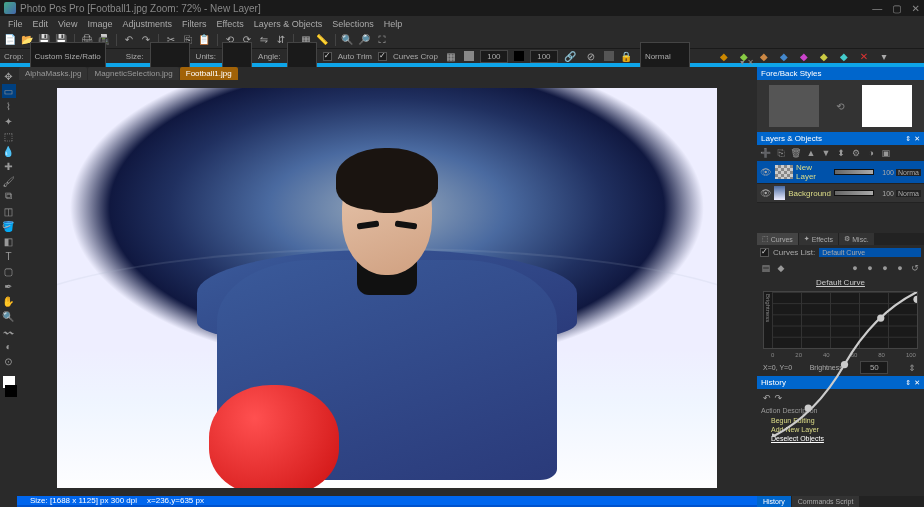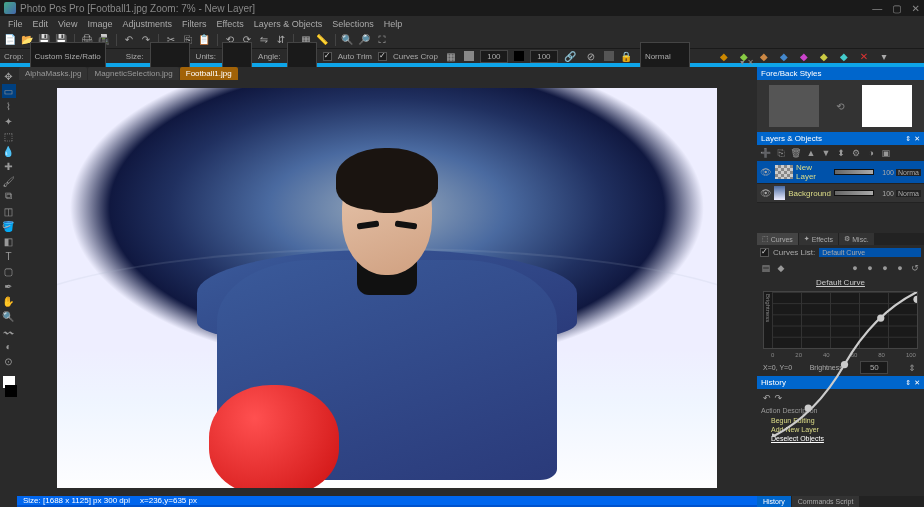--- a/index.html
+++ b/index.html
@@ -33,21 +33,21 @@
 .player { position: absolute; top: 18%; left: 50%; transform: translateX(-50%); width: 60%; height: 80%; }
 .head { position: absolute; top: 0; left: 50%; transform: translateX(-50%); width: 90px; height: 115px; background: linear-gradient(160deg, #e8c8b0, #d0a080); border-radius: 42% 42% 48% 48%; }
 .hair { position: absolute; top: -12px; left: 50%; transform: translateX(-50%); width: 102px; height: 62px; background: #1a1410; border-radius: 48% 48% 35% 35%; }
 .hair::after { content: ""; position: absolute; top: 40px; left: 30px; width: 45px; height: 25px; background: #1a1410; border-radius: 0 0 40% 40%; }
 .eyeblack { position: absolute; width: 22px; height: 6px; background: #111; border-radius: 2px; }
 .eyeblack.l { top: 62px; left: 15px; transform: rotate(-8deg);} .eyeblack.r { top: 62px; right: 15px; transform: rotate(8deg);}
 .jersey { position: absolute; top: 100px; left: 50%; transform: translateX(-50%); width: 340px; height: 220px; background: linear-gradient(160deg, #3a5a9a, #2a3a7a); border-radius: 28% 28% 5% 5%; }
 .shoulders { position: absolute; top: 90px; left: 50%; transform: translateX(-50%); width: 380px; height: 90px; background: linear-gradient(160deg, #3a5a9a, #2a3a7a); border-radius: 48% 48% 20% 20%; }
 .collar { position: absolute; top: 100px; left: 50%; transform: translateX(-50%); width: 60px; height: 35px; background: #111; border-radius: 0 0 12px 12px; }
 .helmet { position: absolute; bottom: -15px; left: 5%; width: 130px; height: 110px; background: radial-gradient(circle at 35% 30%, #ff5050, #cc1010); border-radius: 48% 48% 42% 42%; }
-.statusbar-img { height: 12px; background: #0066ee; color: #fff; font-size: 8px; display: flex; align-items: center; padding: 0 6px; gap: 10px; }
+.statusbar-img { height: 12px; background: #0066ee; color: #fff; font-size: 8px; display: flex; align-items: center; padding: 0 13px; gap: 10px; }
 .helpbar { height: 12px; background: #0052cc; color: #cde; font-size: 8px; display: flex; align-items: center; padding: 0 6px; }
 .right { width: 167px; background: #2a2a2a; display: flex; flex-direction: column; font-size: 8px; overflow: hidden; }
 .panel-title { background: #0066cc; color: #fff; padding: 2px 4px; font-size: 8px; display: flex; justify-content: space-between; align-items: center; }
 .panel-title .pbtns { display: flex; gap: 3px; font-size: 7px; }
 .styles-preview { height: 52px; background: #333; display: flex; align-items: center; justify-content: space-around; padding: 4px; }
 .style-box { width: 50px; height: 42px; background: #555; }
 .style-box.white { background: #fff; }
 .style-arrows { display: flex; flex-direction: column; gap: 2px; color: #888; font-size: 10px; }
 .layer-icons { height: 16px; background: #2a2a2a; display: flex; align-items: center; gap: 3px; padding: 0 3px; }
 .licon { width: 12px; height: 12px; font-size: 9px; color: #999; display: flex; align-items: center; justify-content: center; cursor: pointer; }
@@ -86,21 +86,21 @@
 .btab { padding: 2px 6px; font-size: 7px; background: #333; }
 .btab.active { background: #0066cc; color: #fff; }
 .closex { position: absolute; top: 58px; right: 170px; color: #888; font-size: 8px; display: flex; gap: 3px; }
 .swatch { width: 10px; height: 10px; display: inline-block; }
 </style>
 </head>
 <body>
 
 <div class="titlebar">
   <div class="logo"></div>
-  <div class="title">Photo Pos Pro [Football1.jpg Zoom: 7% - New Layer]</div>
+  <div class="title">Photo Pos Pro [Football1.jpg Zoom: 72% - New Layer]</div>
   <div class="winbtns">
     <span>—</span>
     <span>▢</span>
     <span>✕</span>
   </div>
 </div>
 
 <div class="menubar">
   <span>File</span>
   <span>Edit</span>

